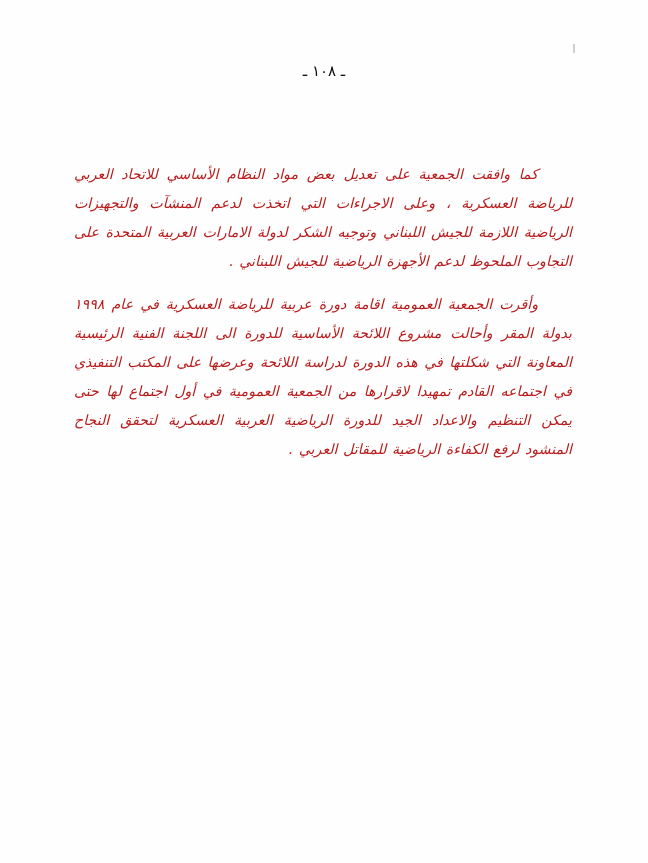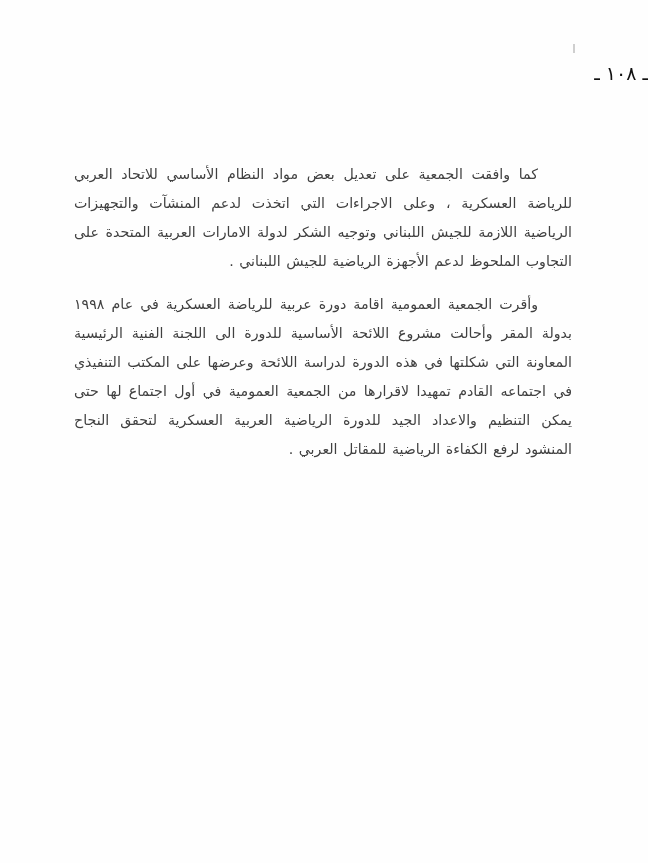--- a/index.html
+++ b/index.html
@@ -18,21 +18,22 @@
   .page {
     position: absolute;
     inset: 0;
     background: #fefefe;
   }
   .page-number {
     position: absolute;
     top: 62px;
     left: 0;
     right: 0;
-    font-size: 19px;
+    text-align: center;
+    font-size: 15px;
     letter-spacing: 1px;
     color: #111;
     font-family: "DejaVu Sans", sans-serif;
   }
   .corner-mark {
     position: absolute;
     top: 44px;
     left: 573px;
     width: 2px;
     height: 9px;
@@ -42,26 +43,27 @@
     position: absolute;
     top: 160px;
     right: 76px;
     width: 498px;
     direction: rtl;
     text-align: justify;
   }
   .para {
     font-size: 14.2px;
     line-height: 29px;
-    color: #404040;
+    color: #b91c1c;
     margin: 0 0 14px 0;
     text-align: justify;
     text-justify: inter-word;
     font-family: "DejaVu Sans", sans-serif;
     word-spacing: 1px;
+    font-style: italic;
   }
   .para.gap {
     margin-top: 11px;
   }
   .para .indent {
     display: inline-block;
     width: 34px;
   }
   
   .page-number, .para {

